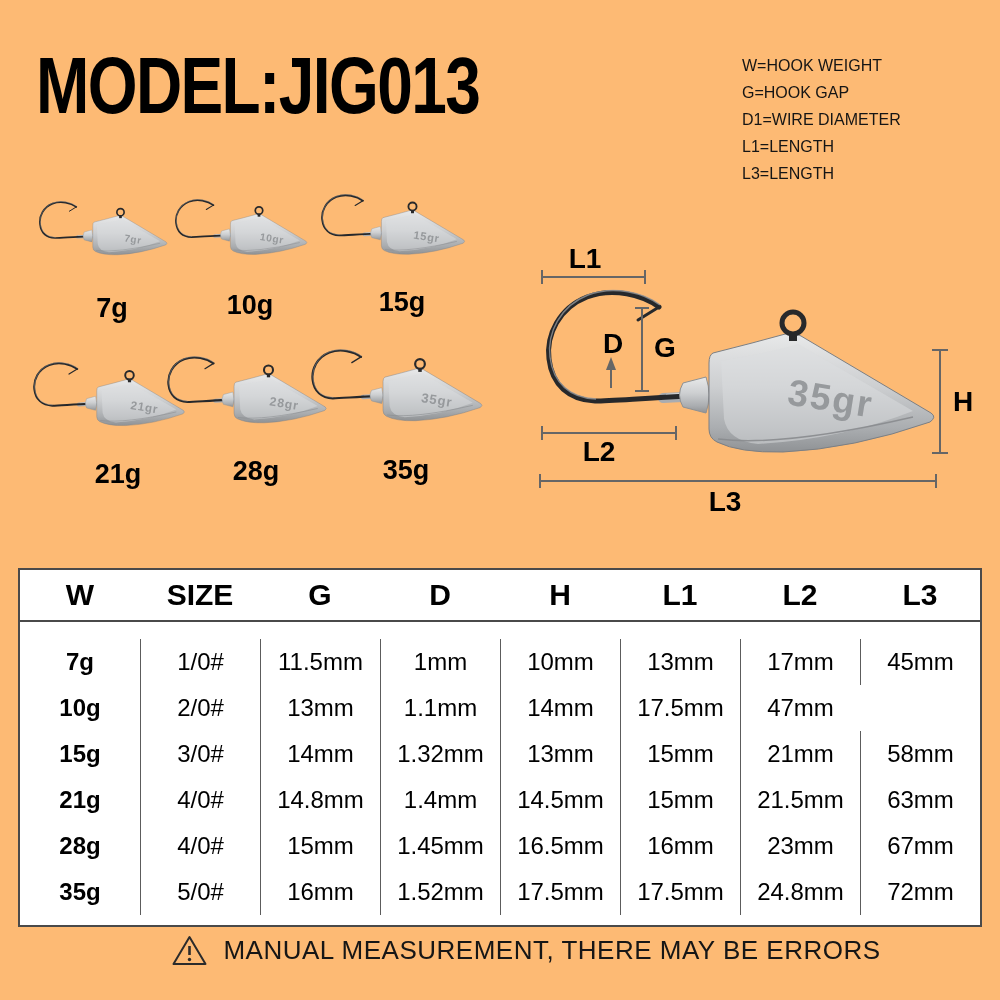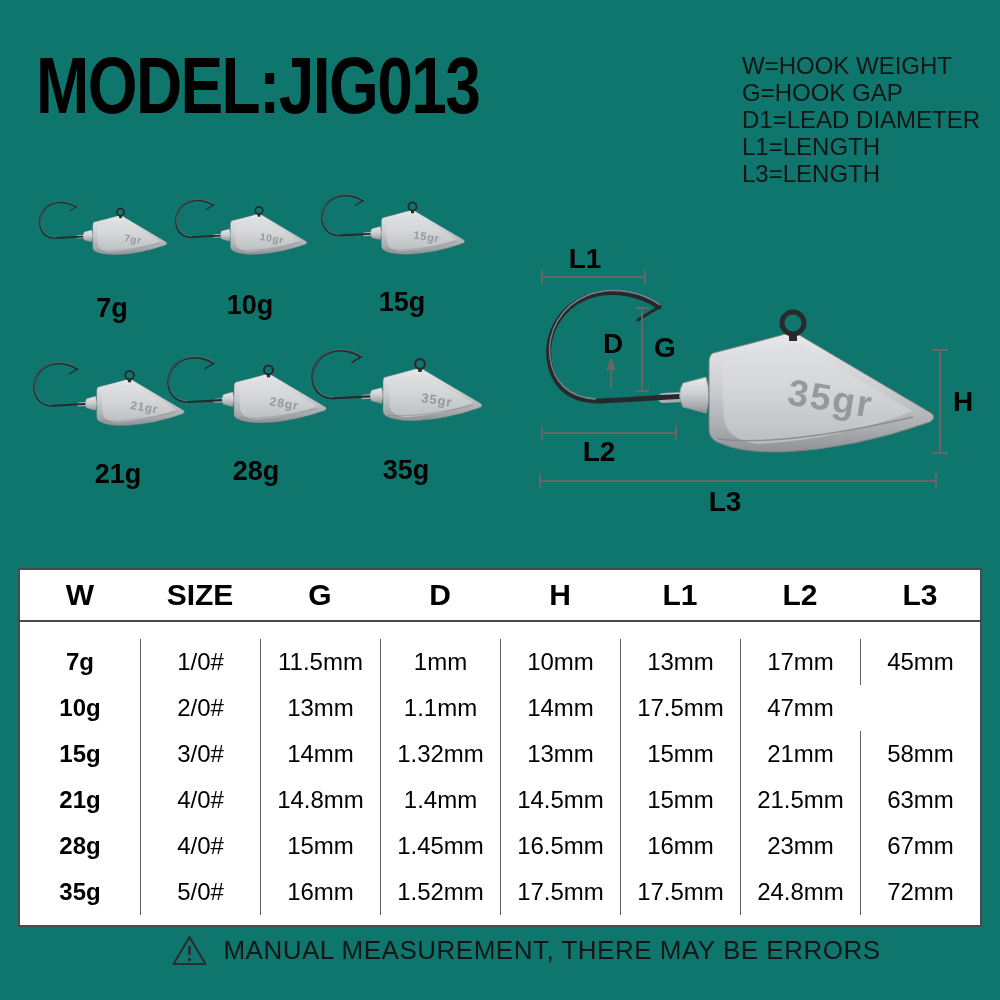--- a/index.html
+++ b/index.html
@@ -1,28 +1,28 @@
 <!DOCTYPE html>
 <html><head>
 <meta charset="utf-8">
 <style>
   * { margin:0; padding:0; box-sizing:border-box; }
   html,body { background:#fff; }
   .page {
-    position:relative; width:1000px; height:1000px; background:#0f766e;
+    position:relative; width:1000px; height:1000px; background:#fdba74;
     font-family:"Liberation Sans","DejaVu Sans",sans-serif; color:#000; overflow:hidden;
   }
   
   .title {
     position:absolute; left:36px; top:40px;
     font-size:80px; font-weight:bold; letter-spacing:-2px; white-space:nowrap;
     transform:scaleX(.8); transform-origin:left top; color:#000;
   }
   
-  .legend { position:absolute; left:742px; top:52px; font-size:24px; line-height:27px; color:#151515; }
+  .legend { position:absolute; left:742px; top:52px; font-size:16px; line-height:27px; color:#151515; }
   
   .jig-card { position:absolute; display:flex; flex-direction:column; }
   .jig-card svg { display:block; width:100%; height:auto; }
   .jig-label { font-size:27px; font-weight:bold; text-align:center; padding-left:16px; color:#000; }
   .p1 { left:38px;  top:201px; width:132px; }  .p1 .jig-label{ margin-top:36px; }
   .p2 { left:174px; top:199px; width:136px; }  .p2 .jig-label{ margin-top:33px; }
   .p3 { left:320px; top:194px; width:148px; }  .p3 .jig-label{ margin-top:30px; }
   .p4 { left:32px;  top:362px; width:156px; }  .p4 .jig-label{ margin-top:31px; }
   .p5 { left:166px; top:356px; width:164px; }  .p5 .jig-label{ margin-top:30px; }
   .p6 { left:310px; top:349px; width:176px; }  .p6 .jig-label{ margin-top:31px; }
@@ -90,21 +90,21 @@
         </g>
       </g>
     </defs>
   </svg>
 
   <h1 class="title">MODEL:JIG013</h1>
 
   <div class="legend">
     <div>W=HOOK WEIGHT</div>
     <div>G=HOOK GAP</div>
-    <div>D1=LEAD DIAMETER</div>
+    <div>D1=WIRE DIAMETER</div>
     <div>L1=LENGTH</div>
     <div>L3=LENGTH</div>
   </div>
 
   <div class="jig-card p1">
     <svg viewBox="0 0 400 170">
       <use href="#jig"></use>
       <text class="engrave" x="288" y="126" font-size="30" text-anchor="middle" transform="rotate(9 288 118)">7gr</text>
     </svg>
     <div class="jig-label">7g</div>

